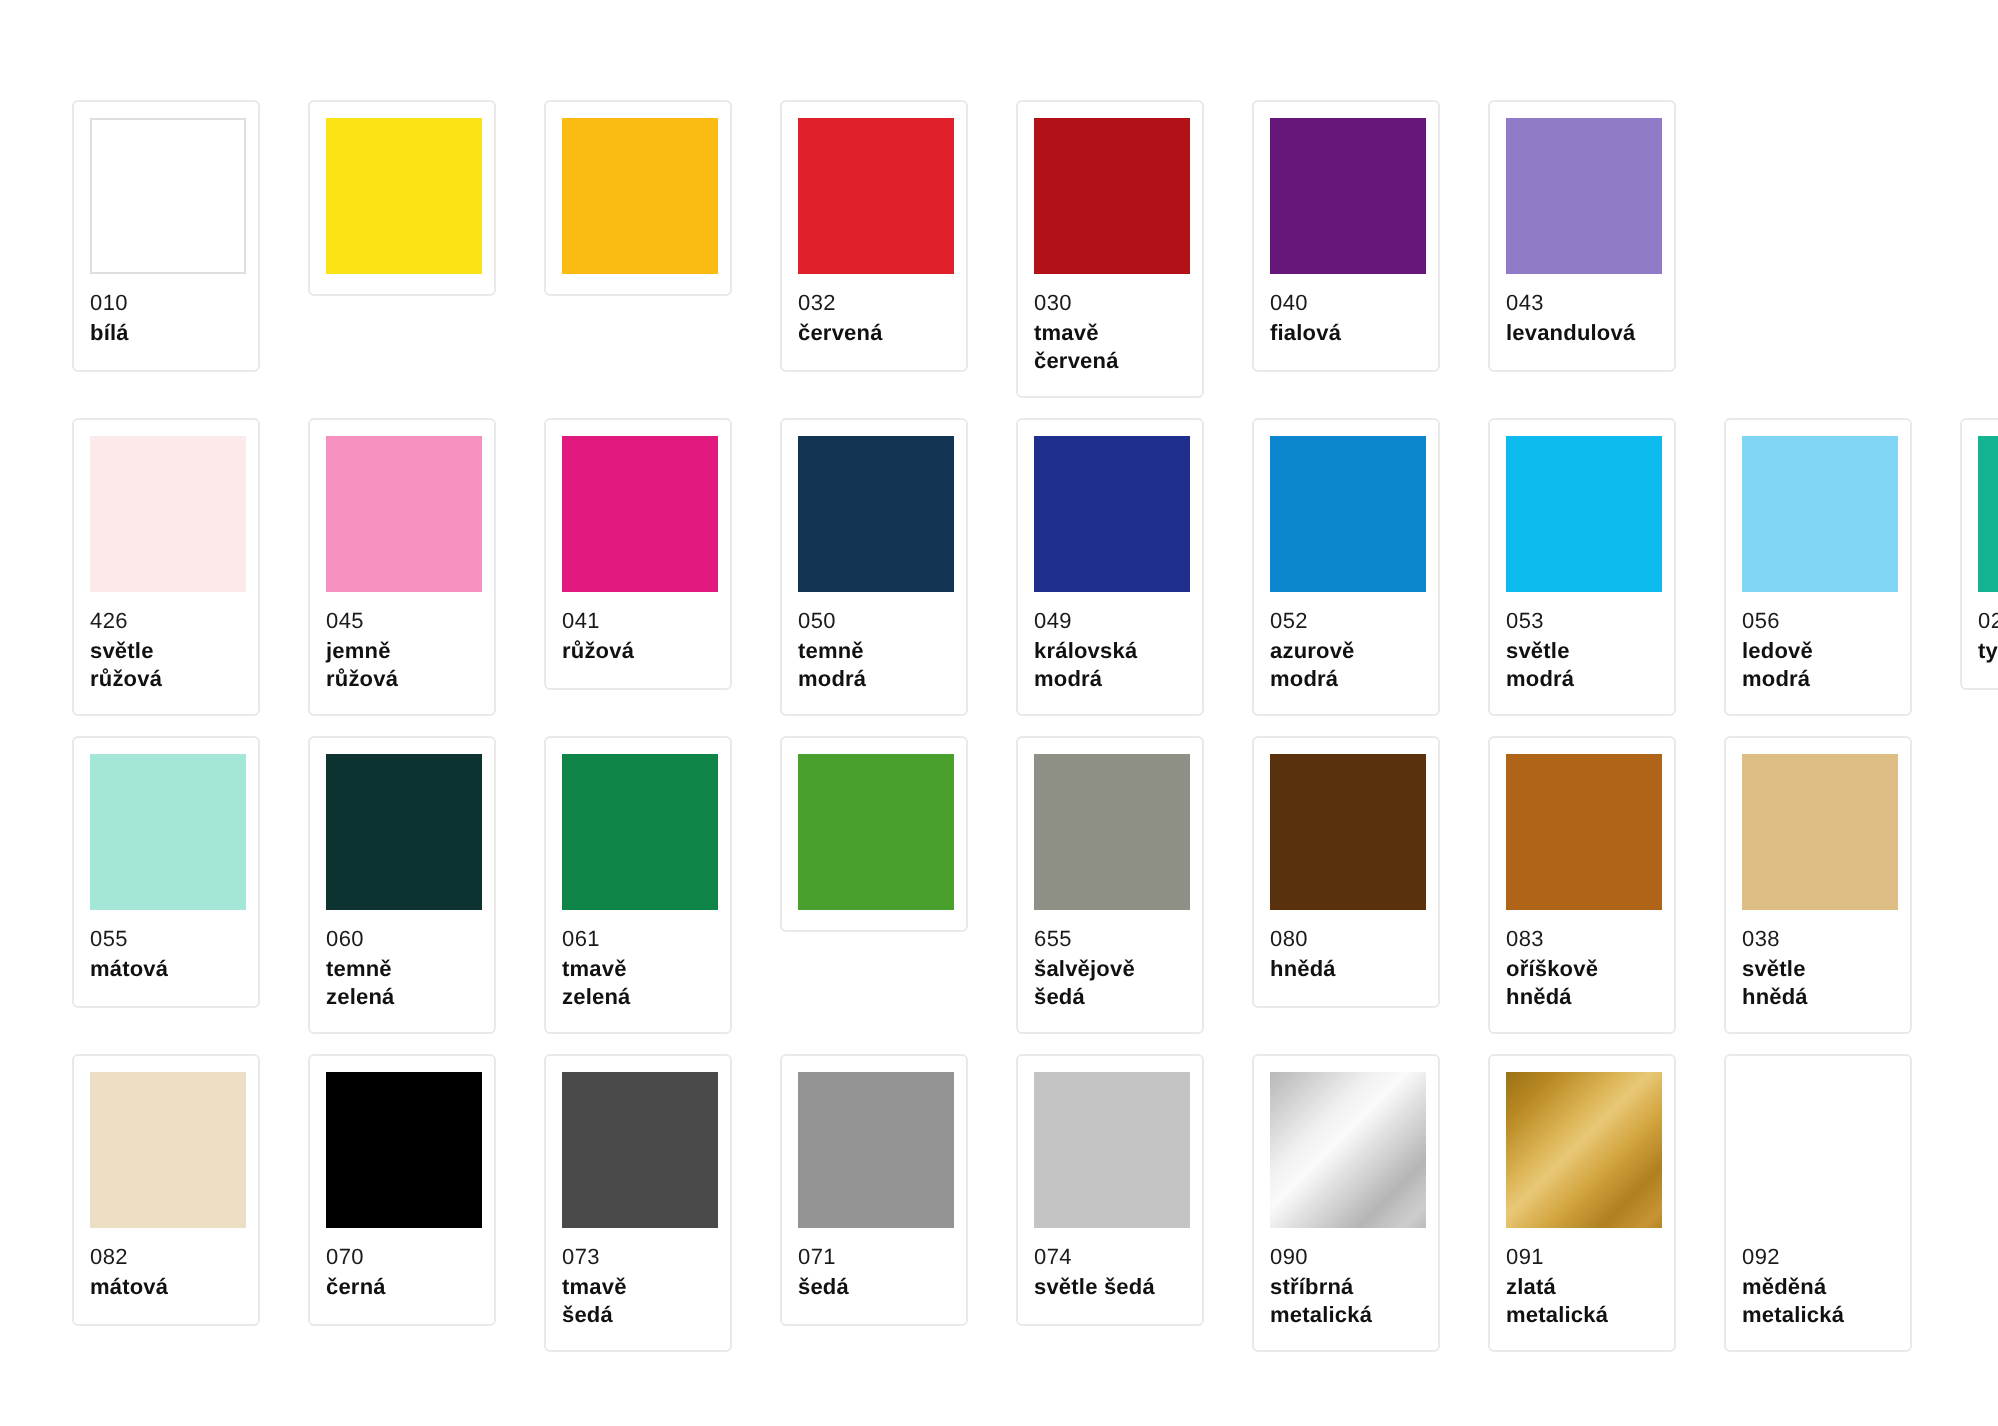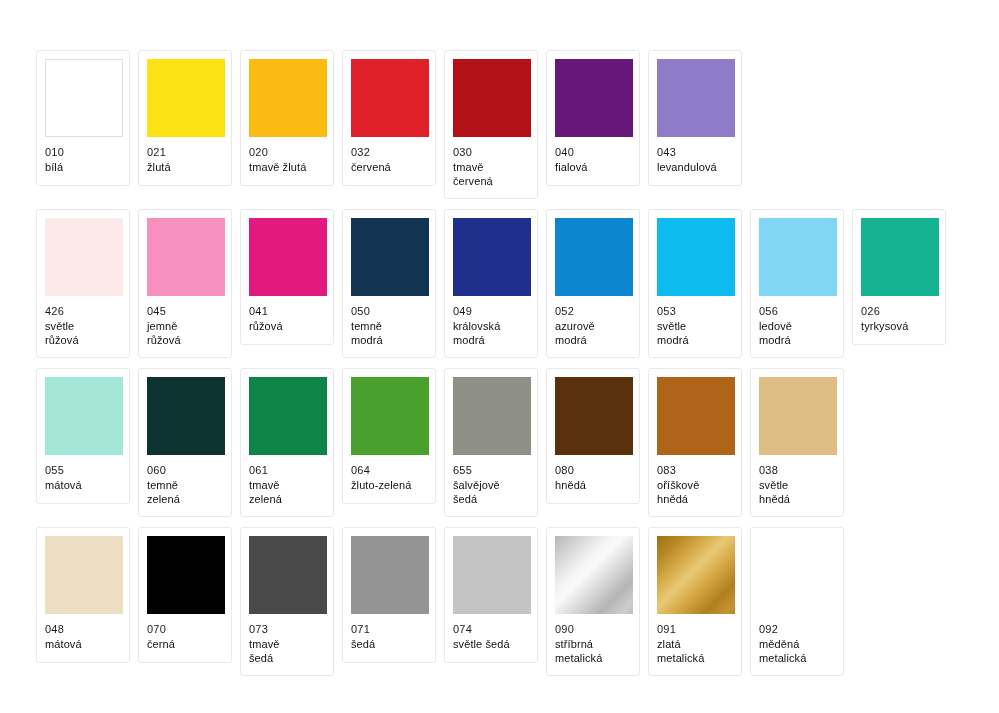--- a/index.html
+++ b/index.html
@@ -10,21 +10,21 @@
     overflow:hidden;
   }
   #palette-board {
     width:999px; height:713px;
     padding:50px 30px 0 36px;
     background:#ffffff;
   }
   .swatch-row {
     display:flex;
     align-items:flex-start;
-    gap:8px;
+    gap:24px;
     margin-bottom:10px;
   }
   .swatch-card {
     width:94px;
     background:#ffffff;
     border:1px solid #e9e9e9;
     border-radius:3px;
     padding:8px 8px 10px 8px;
     display:flex;
     flex-direction:column;
@@ -47,51 +47,43 @@
     font-size:11px;
     line-height:13px;
     color:#1a1a1a;
     font-weight:400;
     letter-spacing:0.2px;
   }
   .swatch-name {
     font-size:11px;
     line-height:13.5px;
     color:#111111;
-    font-weight:400;
+    font-weight:700;
     margin-top:2px;
     letter-spacing:0.1px;
     white-space:pre-line;
   }
 </style>
 </head>
 <body>
 
 <div id="palette-board">
     <div class="swatch-row">
       <div class="swatch-card">
         <div class="swatch-chip bordered" style="background: rgb(255, 255, 255);"></div>
         <div class="swatch-meta">
           <div class="swatch-code">010</div>
           <div class="swatch-name">bílá</div>
         </div>
       </div>
       <div class="swatch-card">
         <div class="swatch-chip" style="background: rgb(251, 226, 21);"></div>
-        <div class="swatch-meta">
-          <div class="swatch-code">021</div>
-          <div class="swatch-name">žlutá</div>
-        </div>
       </div>
       <div class="swatch-card">
         <div class="swatch-chip" style="background: rgb(251, 187, 19);"></div>
-        <div class="swatch-meta">
-          <div class="swatch-code">020</div>
-          <div class="swatch-name">tmavě žlutá</div>
-        </div>
       </div>
       <div class="swatch-card">
         <div class="swatch-chip" style="background: rgb(224, 33, 43);"></div>
         <div class="swatch-meta">
           <div class="swatch-code">032</div>
           <div class="swatch-name">červená</div>
         </div>
       </div>
       <div class="swatch-card">
         <div class="swatch-chip" style="background: rgb(178, 17, 23);"></div>
@@ -207,24 +199,20 @@
       <div class="swatch-card">
         <div class="swatch-chip" style="background: rgb(14, 133, 71);"></div>
         <div class="swatch-meta">
           <div class="swatch-code">061</div>
           <div class="swatch-name">tmavě
 zelená</div>
         </div>
       </div>
       <div class="swatch-card">
         <div class="swatch-chip" style="background: rgb(74, 160, 44);"></div>
-        <div class="swatch-meta">
-          <div class="swatch-code">064</div>
-          <div class="swatch-name">žluto-zelená</div>
-        </div>
       </div>
       <div class="swatch-card">
         <div class="swatch-chip" style="background: rgb(142, 144, 133);"></div>
         <div class="swatch-meta">
           <div class="swatch-code">655</div>
           <div class="swatch-name">šalvějově
 šedá</div>
         </div>
       </div>
       <div class="swatch-card">
@@ -248,21 +236,21 @@
           <div class="swatch-code">038</div>
           <div class="swatch-name">světle
 hnědá</div>
         </div>
       </div>
     </div>
     <div class="swatch-row">
       <div class="swatch-card">
         <div class="swatch-chip" style="background: rgb(237, 223, 196);"></div>
         <div class="swatch-meta">
-          <div class="swatch-code">048</div>
+          <div class="swatch-code">082</div>
           <div class="swatch-name">mátová</div>
         </div>
       </div>
       <div class="swatch-card">
         <div class="swatch-chip" style="background: rgb(0, 0, 0);"></div>
         <div class="swatch-meta">
           <div class="swatch-code">070</div>
           <div class="swatch-name">černá</div>
         </div>
       </div>

